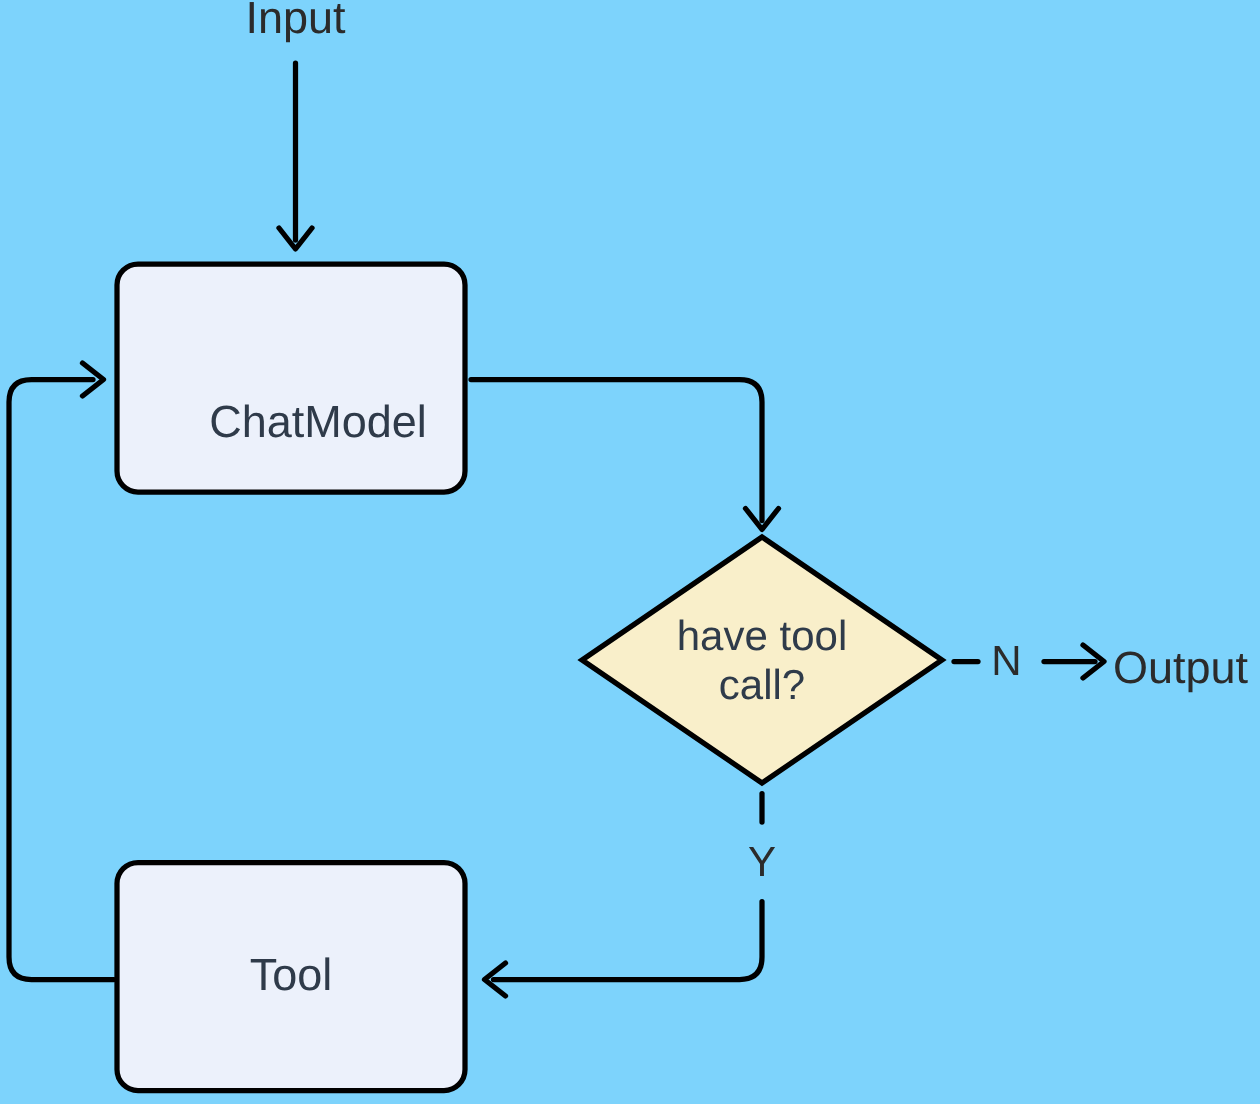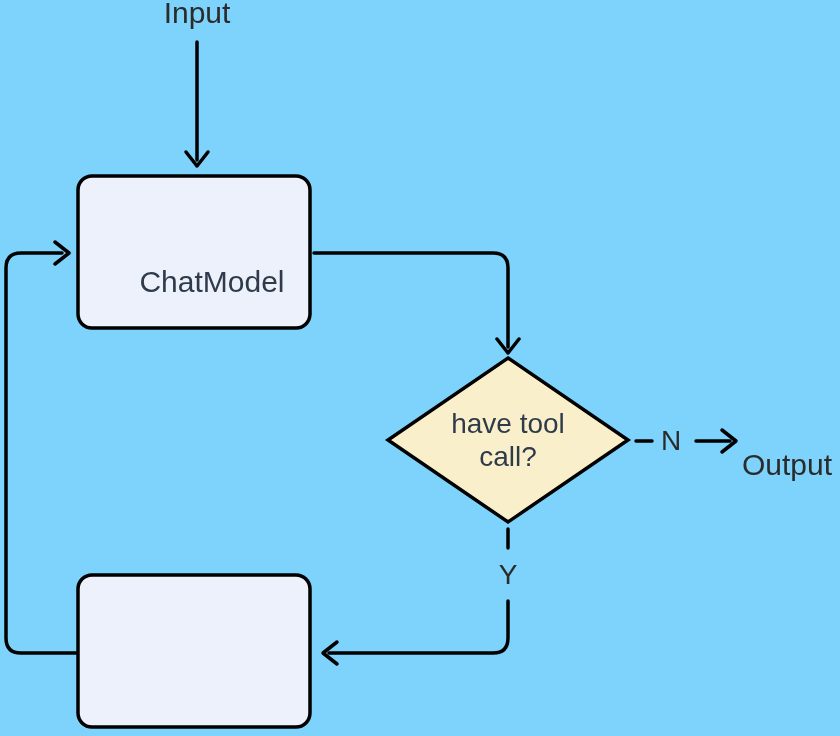--- a/index.html
+++ b/index.html
@@ -100,18 +100,19 @@
   </svg>
 
   <div class="overlay free-label" style="left:197px; top:-4px; transform:translateX(-50%);">Input</div>
 
   <div class="overlay node-label" style="left:76px; top:160px; width:272px; height:156px;margin-top:44px;">ChatModel</div>
 
   <div class="overlay decision-label" style="left:433px; top:402px; width:150px; height:76px;">have tool call?</div>
 
   <div class="overlay branch-label" style="left:671px; top:441px;">N</div>
 
-  <div class="overlay free-label" style="left:742px; top:465px; transform:translateY(-50%);">Output</div>
+  <div class="overlay free-label" style="left:742px; top:446px; transform:translateY(-50%);">Output</div>
 
   <div class="overlay branch-label" style="left:508px; top:575px;">Y</div>
 
+  <div class="overlay node-label" style="left:76px; top:573px; width:236px; height:156px;">Tool</div>
 
 </div>
 
 </body></html>

